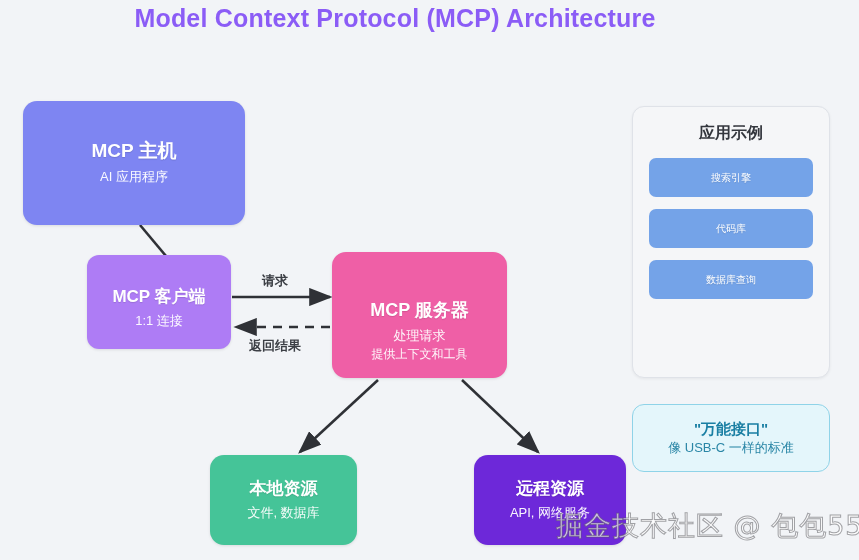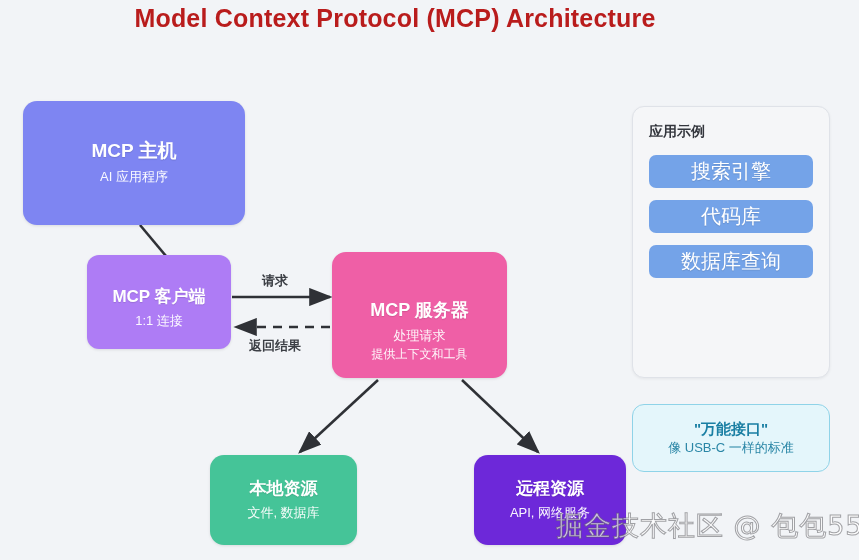--- a/index.html
+++ b/index.html
@@ -18,21 +18,21 @@
 
   
   #title {
     position: absolute;
     left: 0;
     top: 4px;
     width: 790px;
     text-align: center;
     font-size: 25px;
     font-weight: bold;
-    color: #b91c1c;
+    color: #8b5cf6;
     letter-spacing: .2px;
   }
 
   
   .node {
     position: absolute;
     border-radius: 14px;
     display: flex;
     flex-direction: column;
     align-items: center;
@@ -89,33 +89,33 @@
     width: 198px;
     height: 272px;
     background: #f5f6f8;
     border: 1px solid #dfe2e8;
     border-radius: 12px;
     box-sizing: border-box;
     padding: 12px 16px;
     box-shadow: 0 1px 3px rgba(0,0,0,.06);
   }
   #apps-title {
-    text-align: left;
-    font-size: 14px;
+    text-align: center;
+    font-size: 16px;
     font-weight: bold;
     color: #33363d;
     margin: 4px 0 14px 0;
   }
   .app-item {
-    height: 33px;
+    height: 39px;
     margin-bottom: 12px;
     background: #74a3e8;
     border-radius: 7px;
     color: #ffffff;
-    font-size: 20px;
+    font-size: 10px;
     display: flex;
     align-items: center;
     justify-content: center;
     text-shadow: 0 1px 1px rgba(0,0,0,.12);
   }
   .app-item:last-child { margin-bottom: 0; }
 
   
   #usb-note {
     position: absolute;

